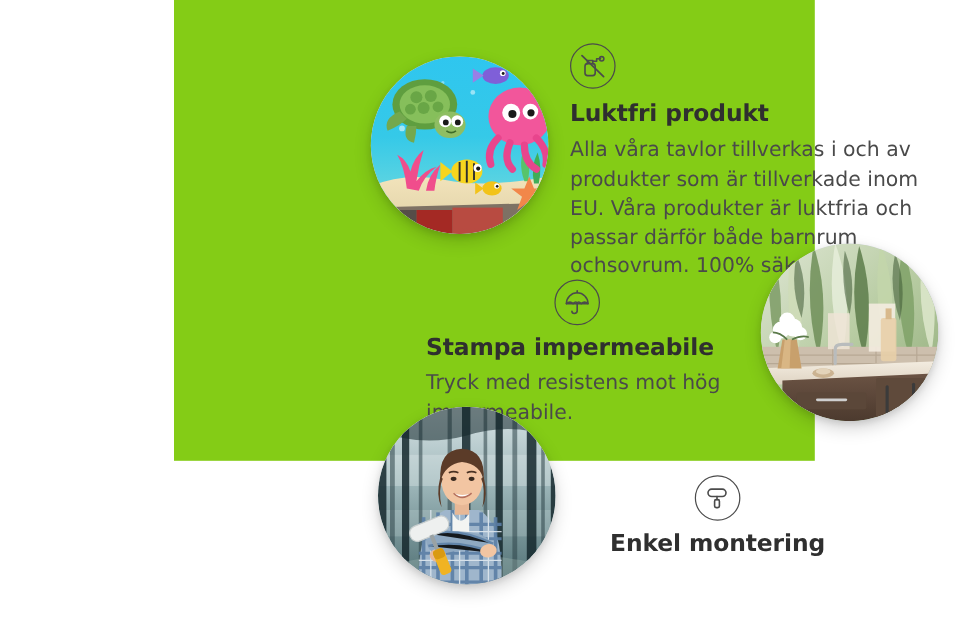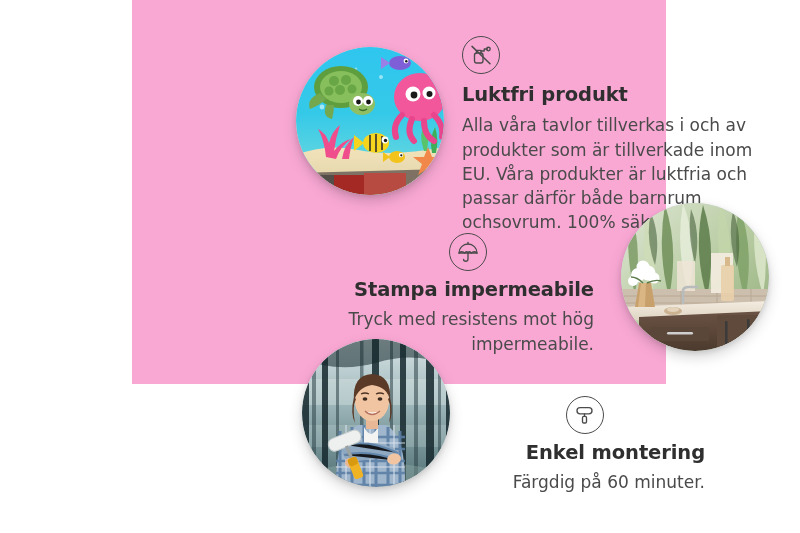--- a/index.html
+++ b/index.html
@@ -15,25 +15,25 @@
   .page {
     position: relative;
     width: 800px;
     height: 533px;
     background: #ffffff;
   }
 
   
   .panel {
     position: absolute;
-    left: 132px;
+    left: 145px;
     top: 0;
     width: 534px;
     height: 384px;
-    background: #f9a8d4;
+    background: #84cc16;
   }
 
   
   .feature {
     position: absolute;
   }
 
   
   .medallion {
     position: absolute;
@@ -74,27 +74,27 @@
   }
 
   
   .f1-medallion { left: 164px; top: 47px; width: 148px; height: 148px; }
   .f1-text { left: 330px; top: 36px; width: 300px; text-align: left; }
   .f1-text .icon-circle { margin-bottom: 9px; }
   .f1-text .feat-title { margin-bottom: 6px; }
 
   
   .f2-medallion { left: 489px; top: 203px; width: 148px; height: 148px; }
-  .f2-text { left: 210px; top: 233px; width: 252px; text-align: right; }
+  .f2-text { left: 210px; top: 233px; width: 252px; text-align: left; }
   .f2-text .icon-circle { margin: 0 auto 7px auto; }
   .f2-text .feat-title { margin-bottom: 5px; }
 
   
   .f3-medallion { left: 170px; top: 339px; width: 148px; height: 148px; }
-  .f3-text { left: 333px; top: 396px; width: 240px; text-align: right; }
+  .f3-text { left: 333px; top: 396px; width: 240px; text-align: center; }
   .f3-text .icon-circle { margin: 0 auto 7px auto; }
   .f3-text .feat-title { margin-bottom: 5px; }
 </style>
 </head>
 <body>
 
 <div class="page">
   <div class="panel">
 
     <div class="feature">
@@ -437,18 +437,17 @@
 
       <div class="textcol f3-text">
         <div class="icon-circle">
           <svg width="24" height="24" viewBox="0 0 24 24" fill="none" stroke="#4b4b4b" stroke-width="1.35" stroke-linecap="round" stroke-linejoin="round">
             <rect x="4" y="4.6" width="15" height="6.2" rx="3.1"></rect>
             <path d="M11.5 10.8 V13.4"></path>
             <rect x="9.5" y="13.4" width="4" height="6.6" rx="1.3"></rect>
           </svg>
         </div>
         <div class="feat-title">Enkel montering</div>
-        <div class="feat-body">Färgdig på 60 minuter.</div>
       </div>
     </div>
 
   </div>
 </div>
 
 </body></html>

